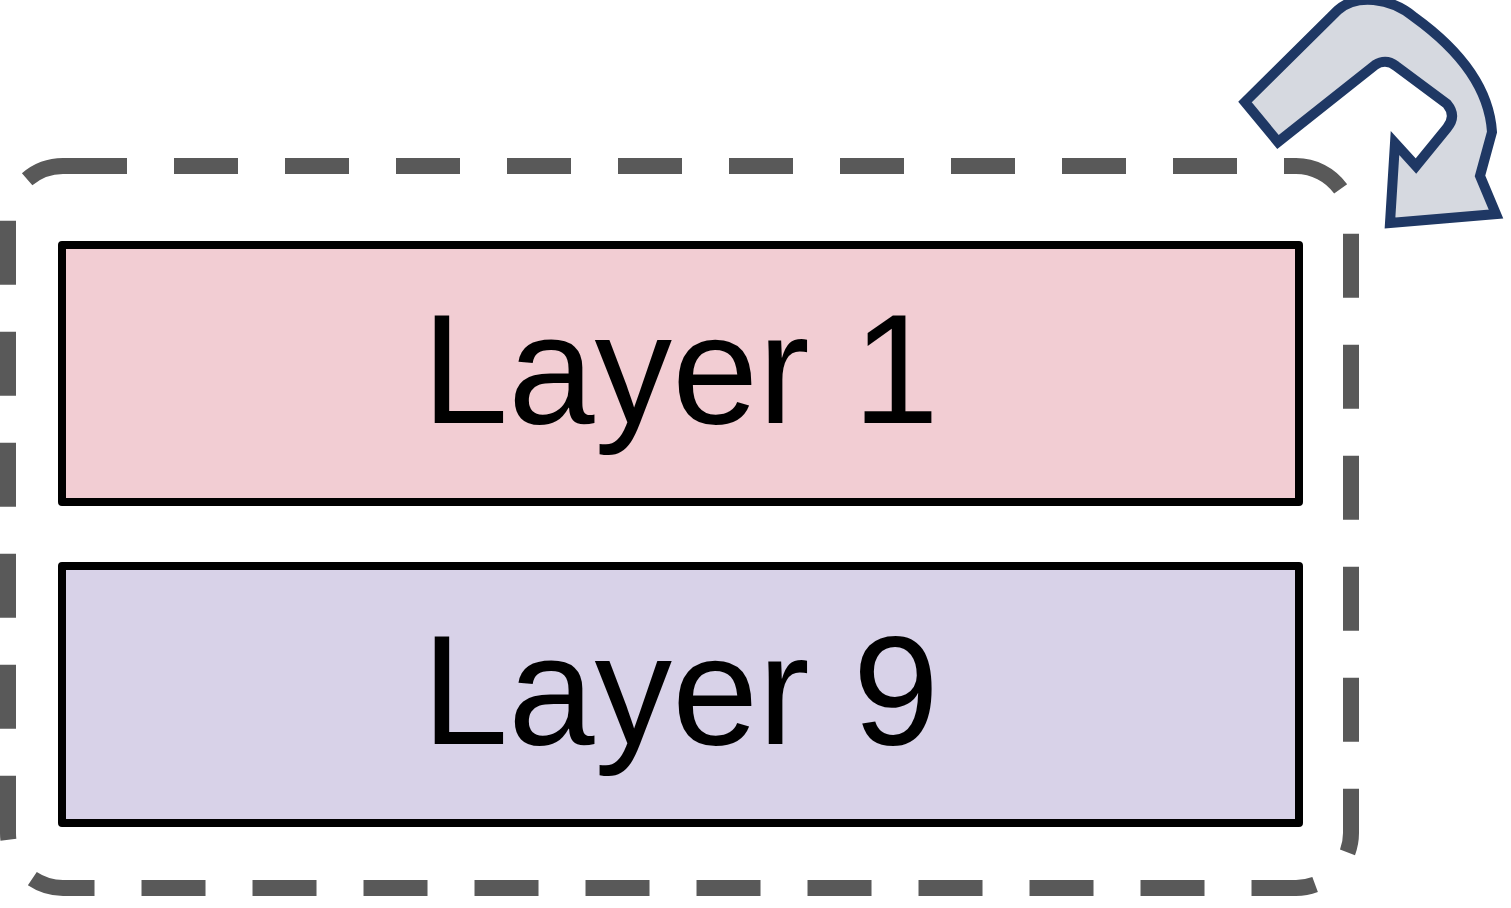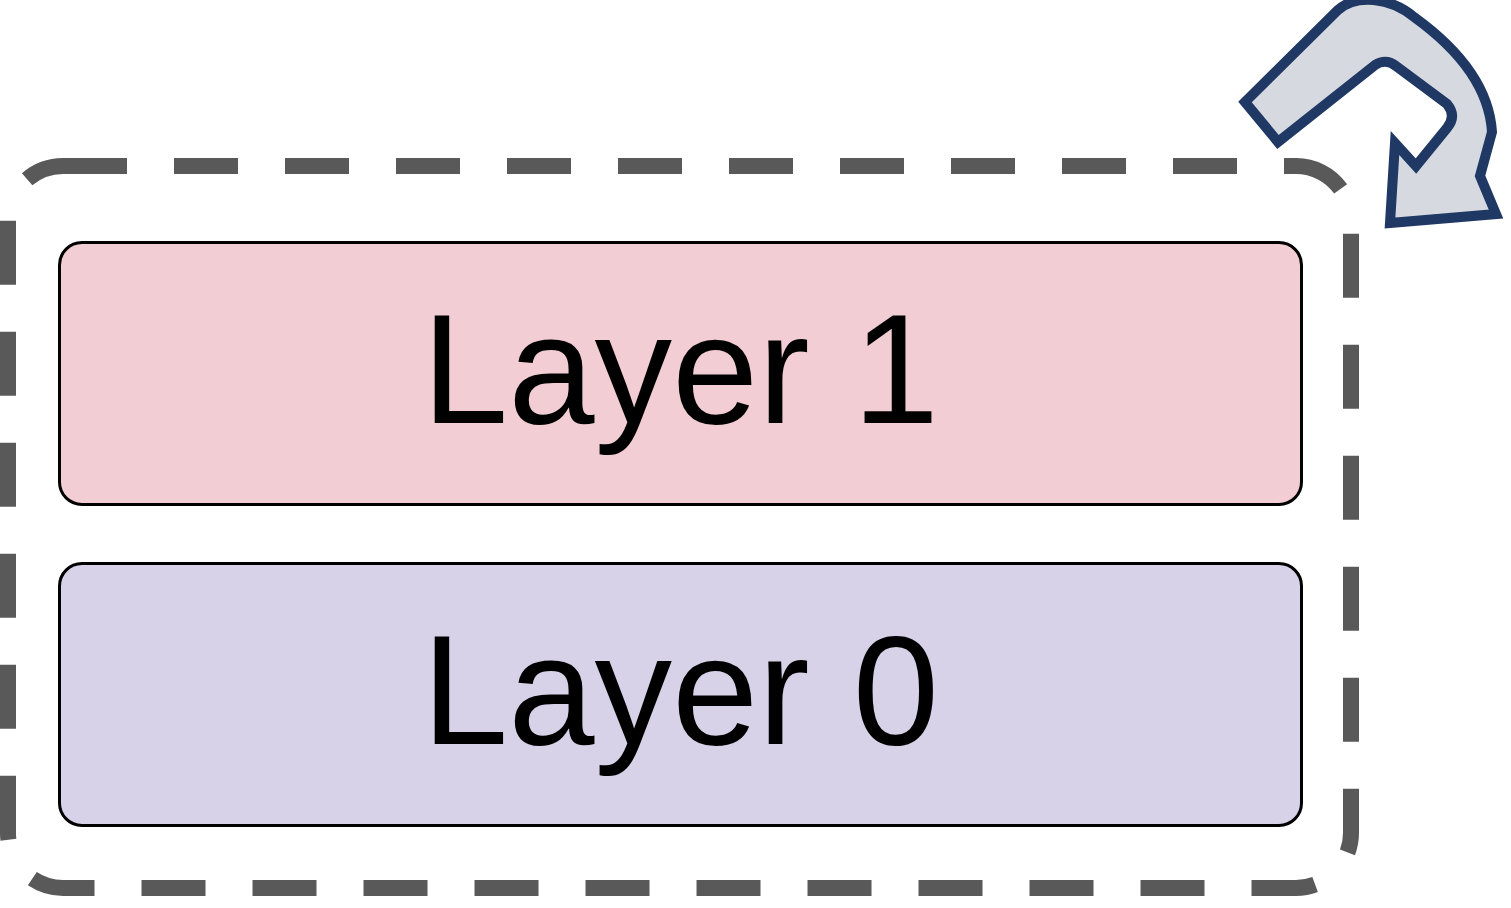--- a/index.html
+++ b/index.html
@@ -22,22 +22,22 @@
     width: 1511px;
     height: 908px;
     pointer-events: none;
   }
   .layer-box {
     position: absolute;
     left: 58px;
     width: 1245px;
     height: 265px;
     box-sizing: border-box;
-    border: 3px solid #000000;
-    border-radius: 24px;
+    border: 8px solid #000000;
+    border-radius: 4px;
     display: flex;
     align-items: center;
     justify-content: center;
   }
   .layer-box.layer-1 {
     top: 241px;
     background: #f2cdd3;
   }
   .layer-box.layer-0 {
     top: 562px;
@@ -77,16 +77,16 @@
                L 38 142
                Z" fill="#d6d9e0" stroke="#1f3864" stroke-width="10" stroke-linejoin="miter" stroke-miterlimit="6"></path>
     </g>
   </svg>
 
   <div class="layer-box layer-1">
     <span class="layer-label">Layer 1</span>
   </div>
 
   <div class="layer-box layer-0">
-    <span class="layer-label">Layer 0</span>
+    <span class="layer-label">Layer 9</span>
   </div>
 
 </div>
 
 </body></html>

